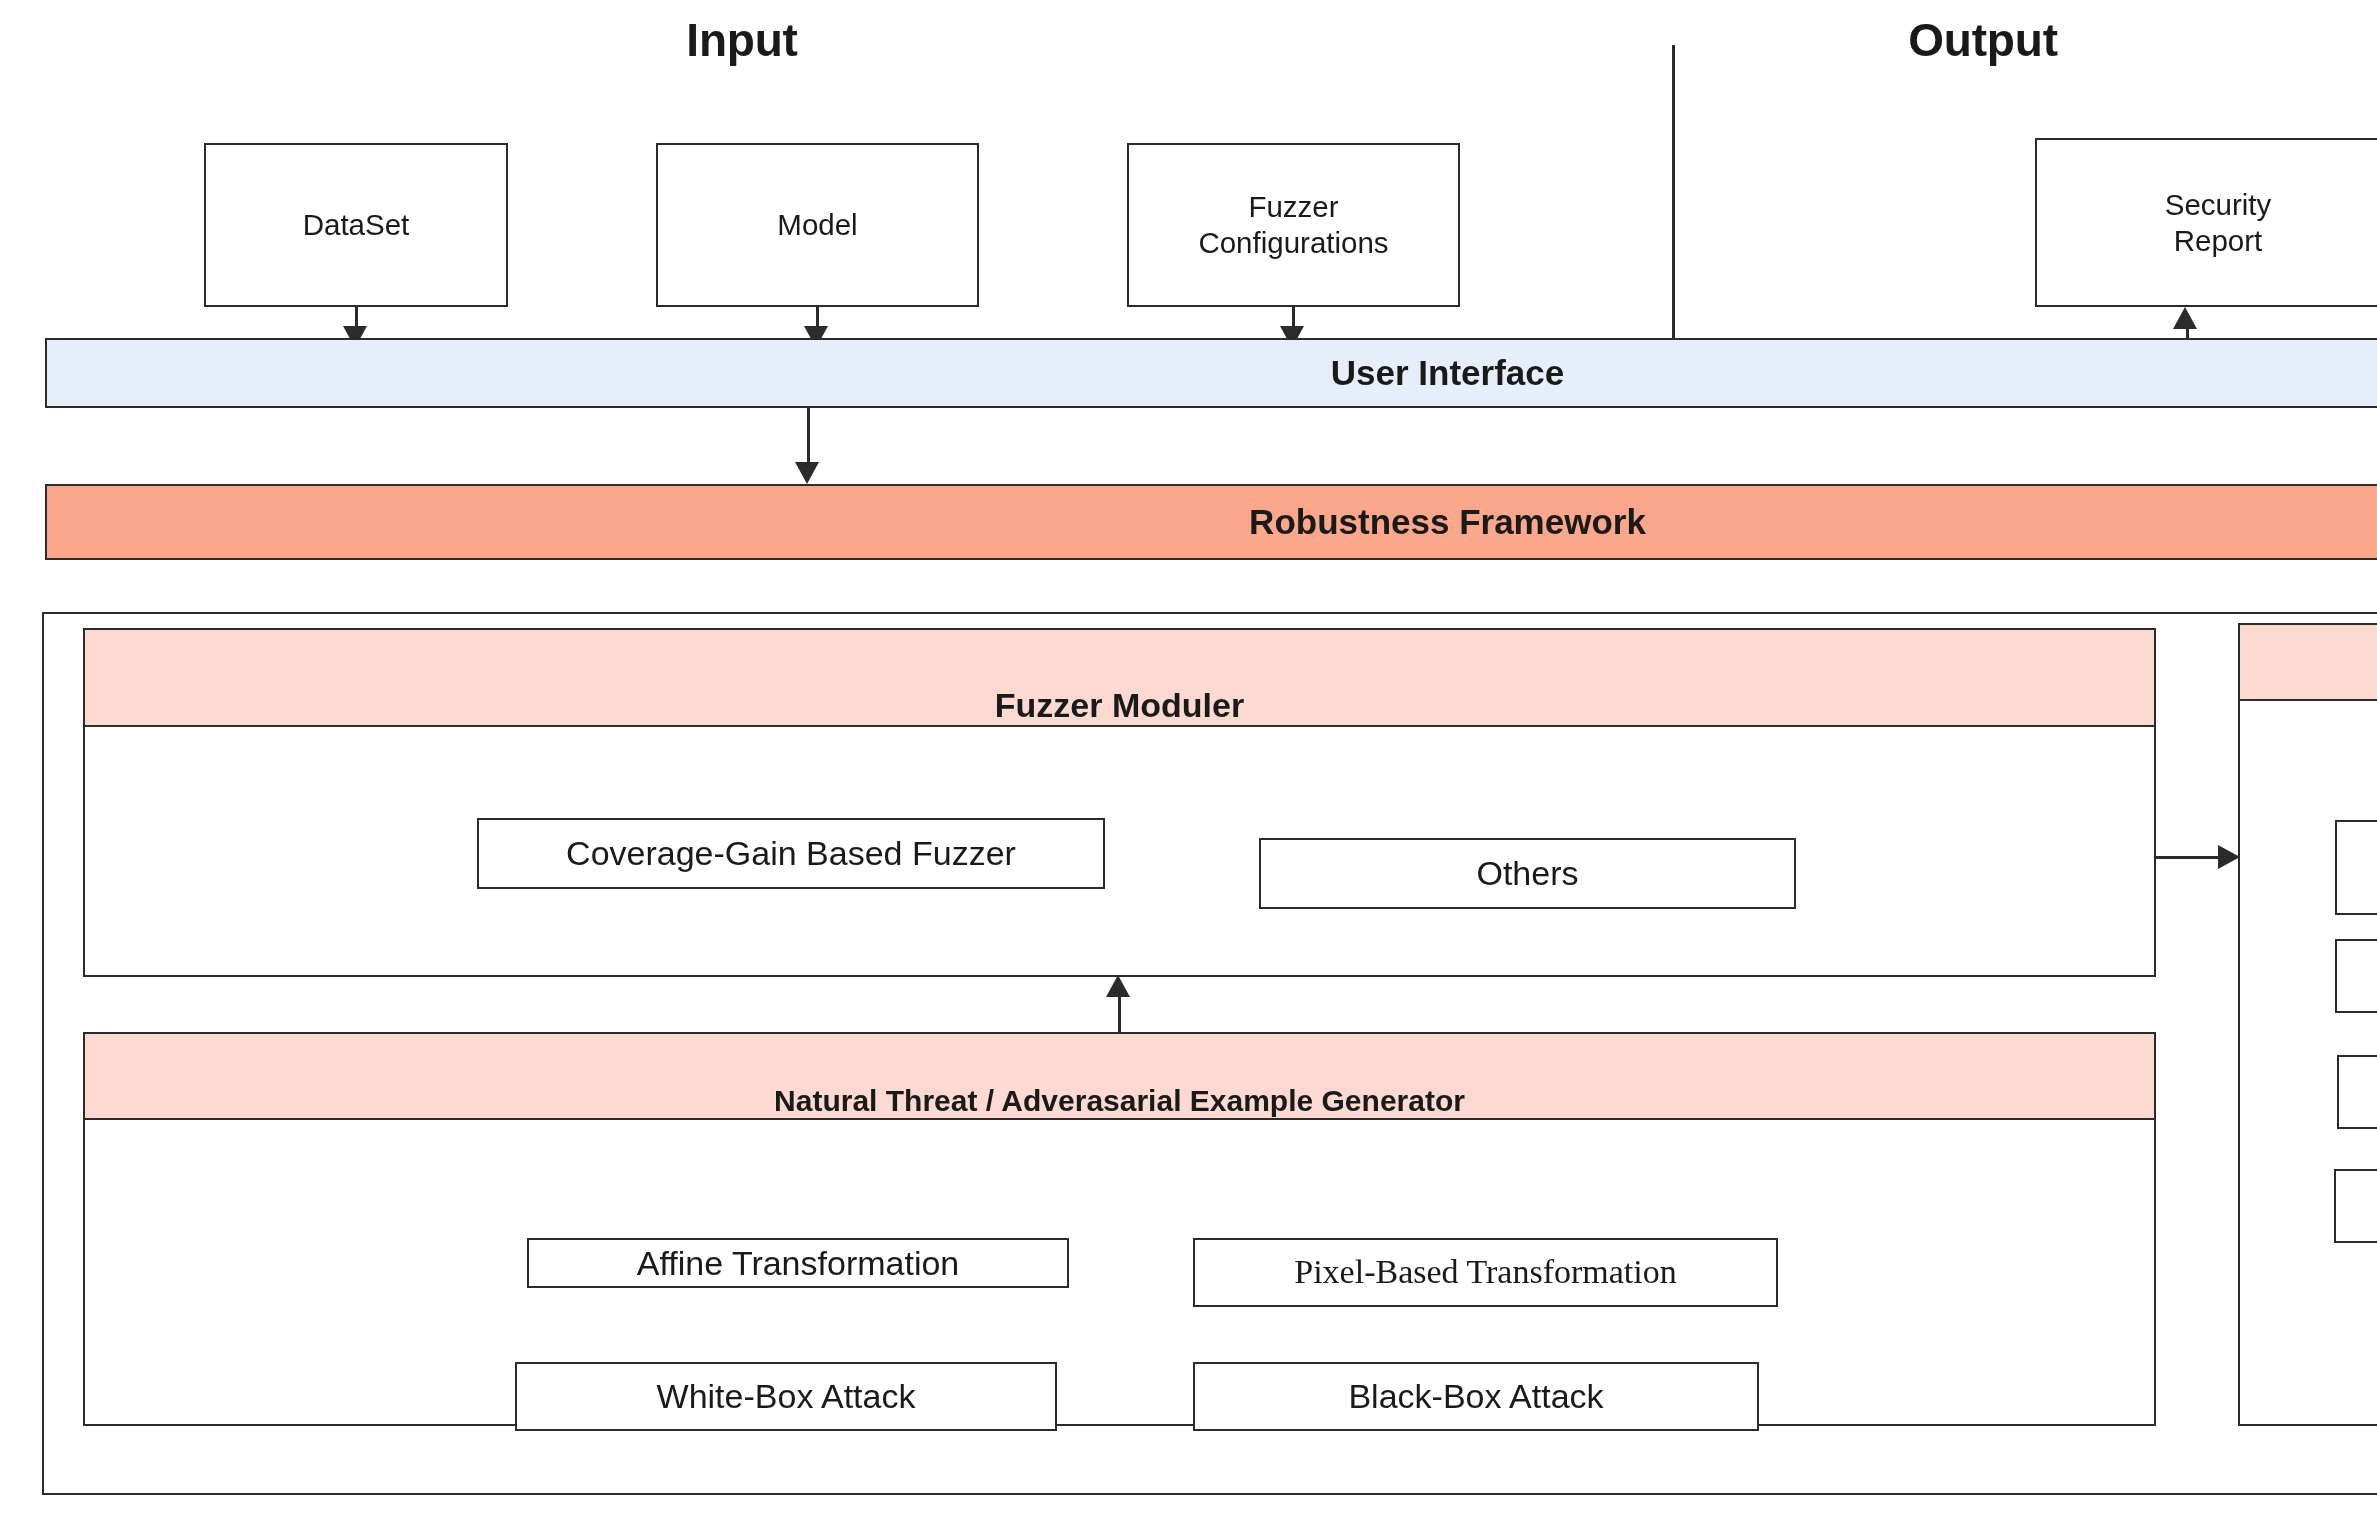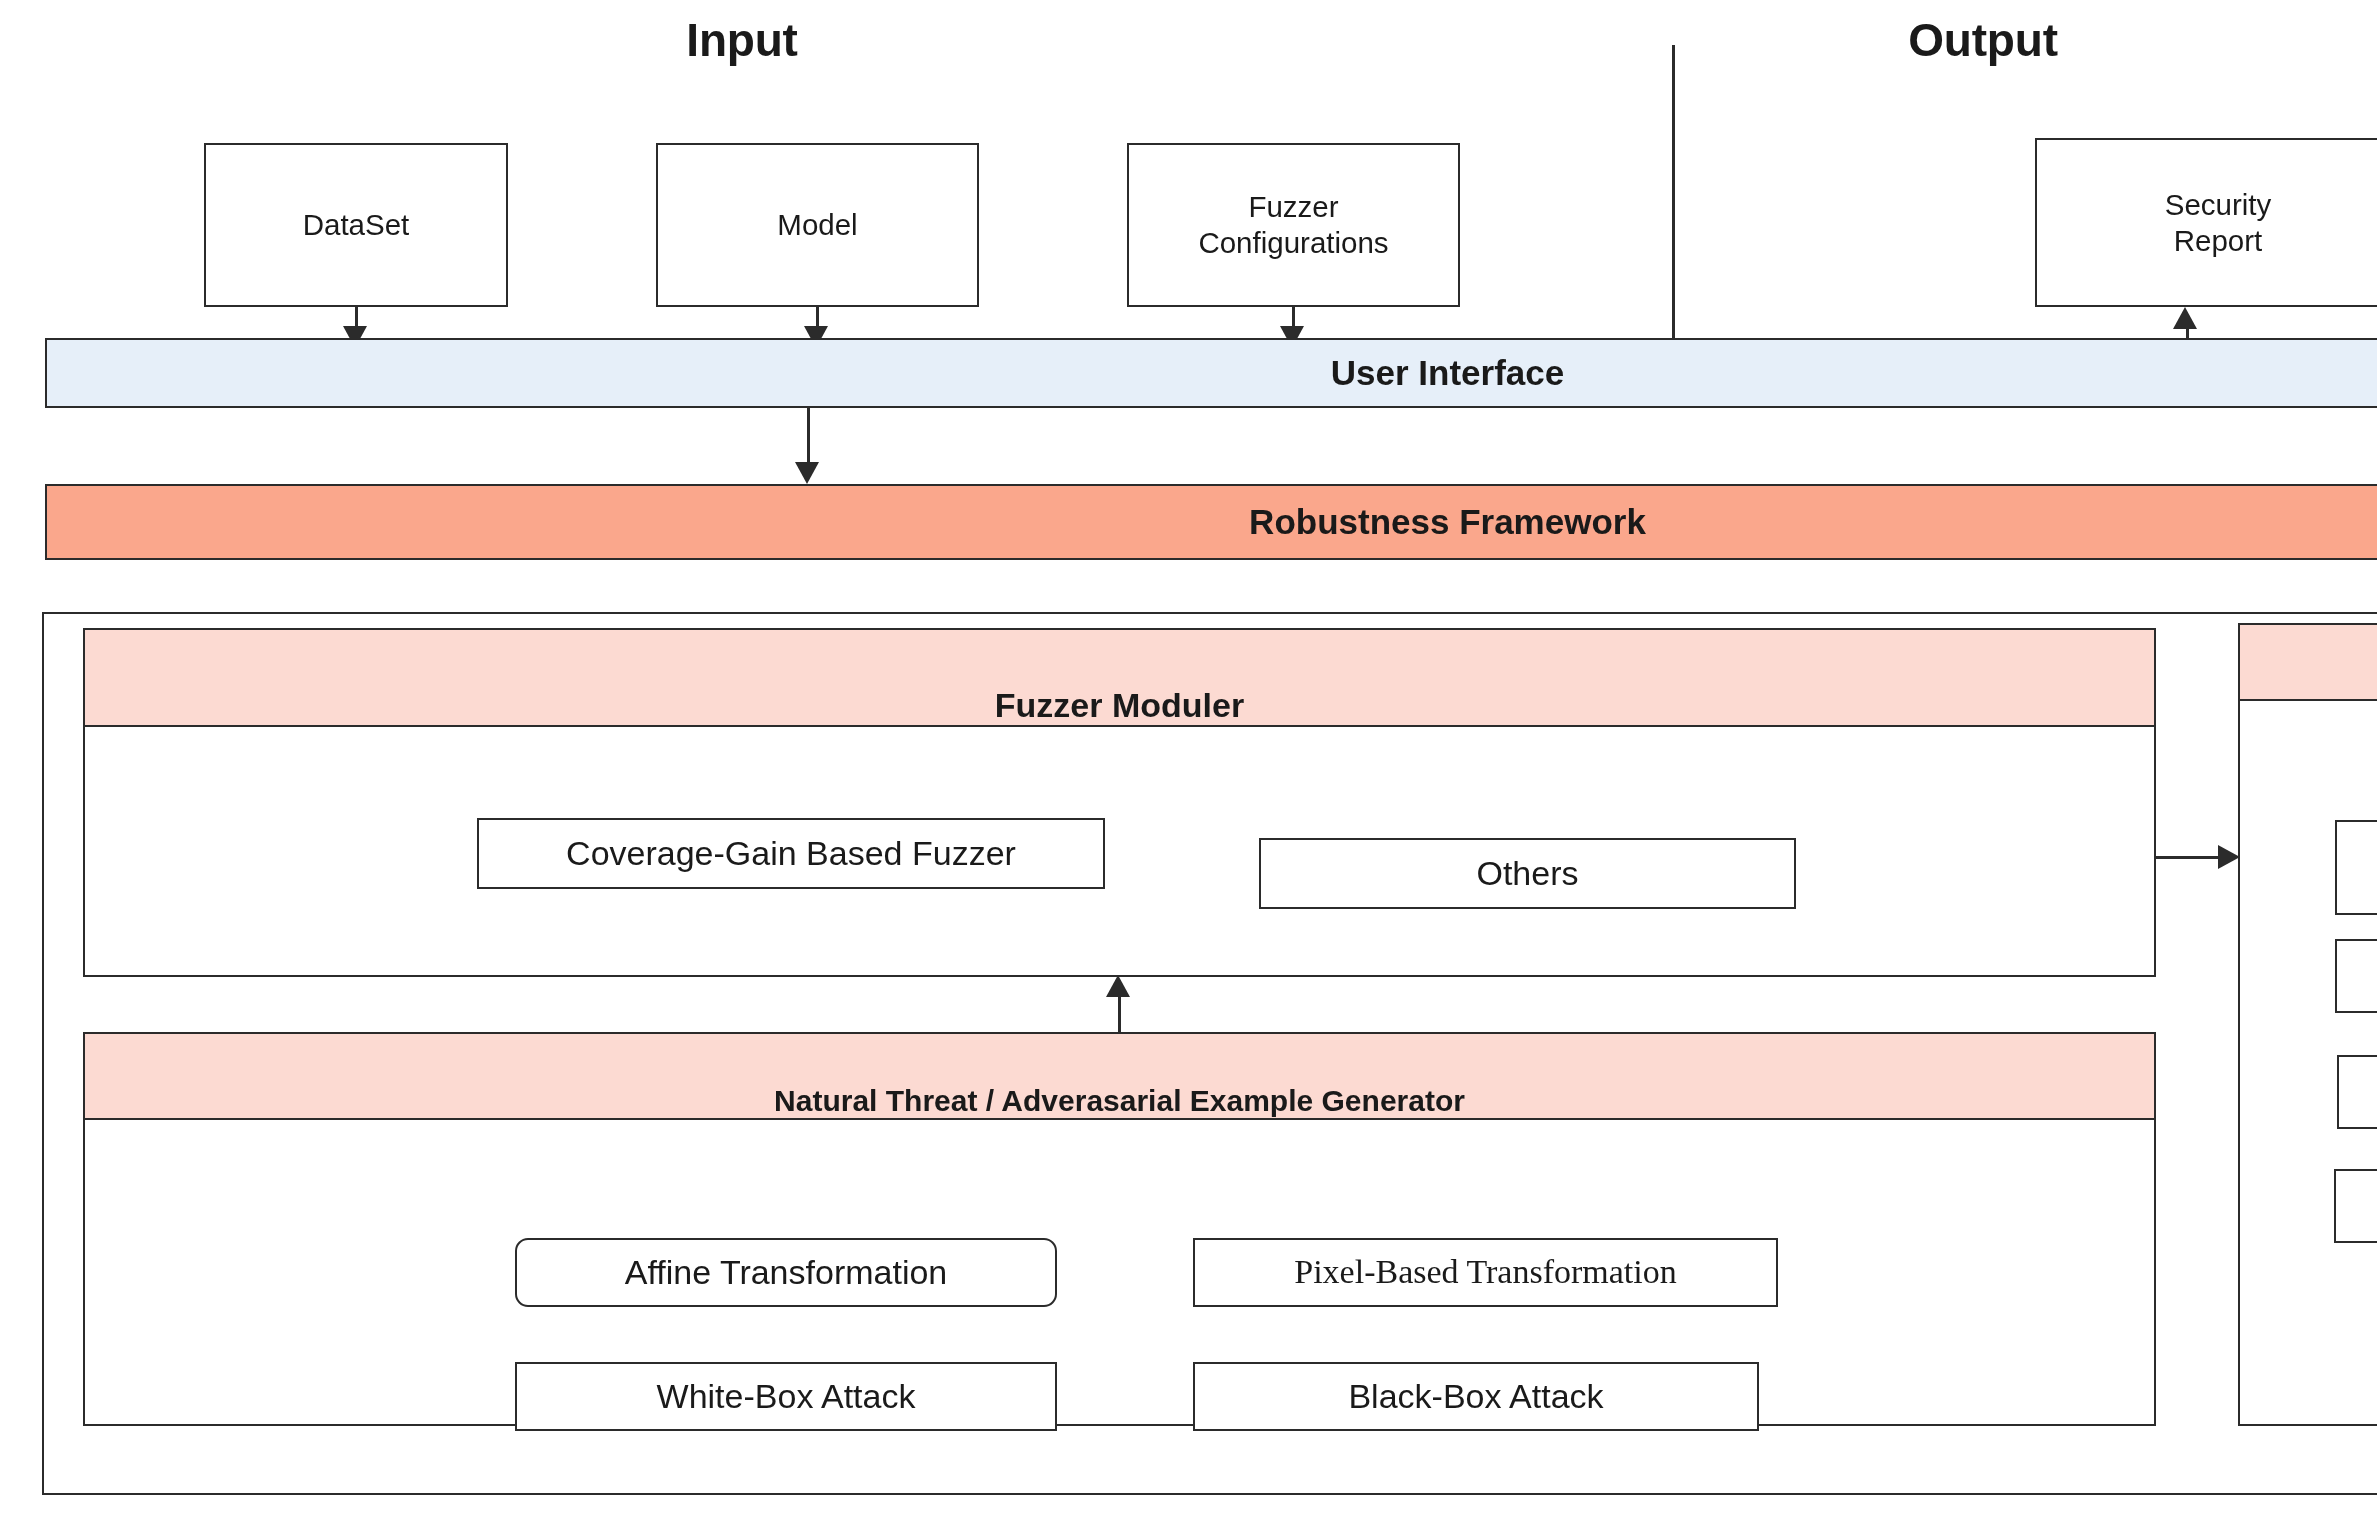--- a/index.html
+++ b/index.html
@@ -225,21 +225,21 @@
   <div class="arrow-right" style="left:2218px; top:845px;"></div>
 
   <div class="vline" style="left:1118px; top:982px; height:50px;"></div>
   <div class="arrow-up" style="left:1106px; top:975px;"></div>
 
   <div class="panel" style="left:83px; top:1032px; width:2073px; height:394px;">
     <div class="panel-head small" style="height:86px;">
       <span>Natural Threat / Adverasarial Example Generator</span>
     </div>
 
-    <div class="leaf" style="left:430px; top:204px; width:542px; height:69px;border-radius:13px;">
+    <div class="leaf" style="left:442px; top:204px; width:542px; height:50px;">
       <span>Affine Transformation</span>
     </div>
 
     <div class="leaf" style="left:1108px; top:204px; width:585px; height:69px;font-family:Liberation Serif, serif;">
       <span>Pixel-Based Transformation</span>
     </div>
 
     <div class="leaf" style="left:430px; top:328px; width:542px; height:69px;">
       <span>White-Box Attack</span>
     </div>

